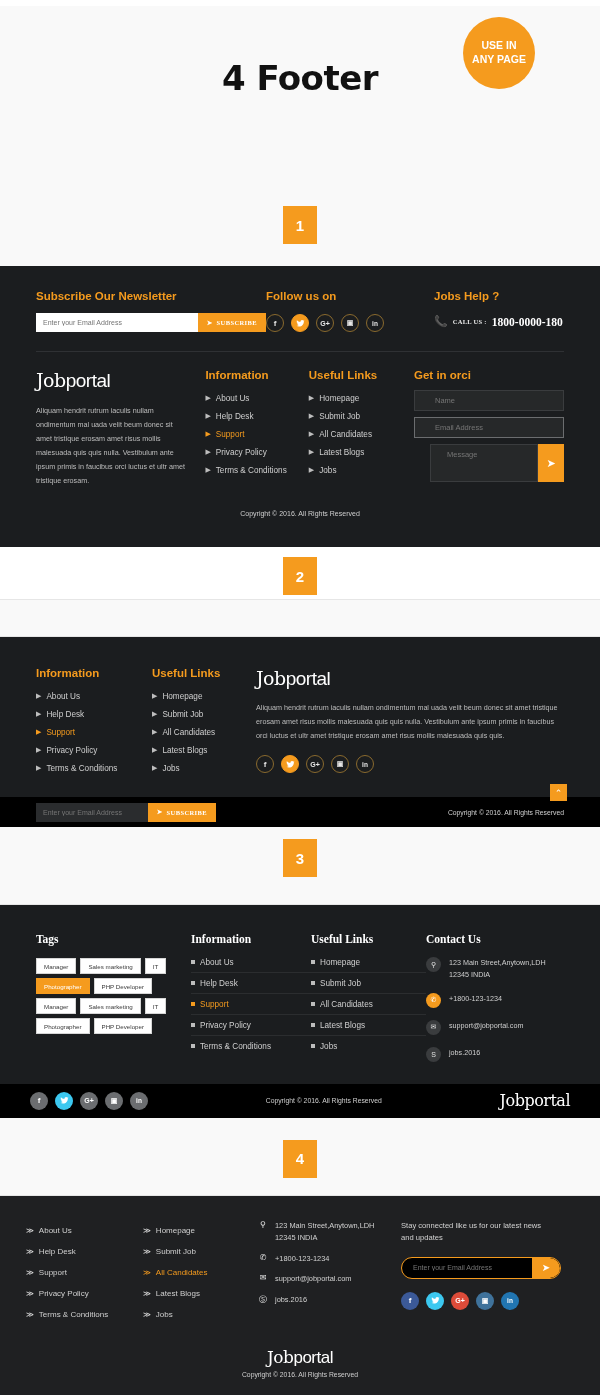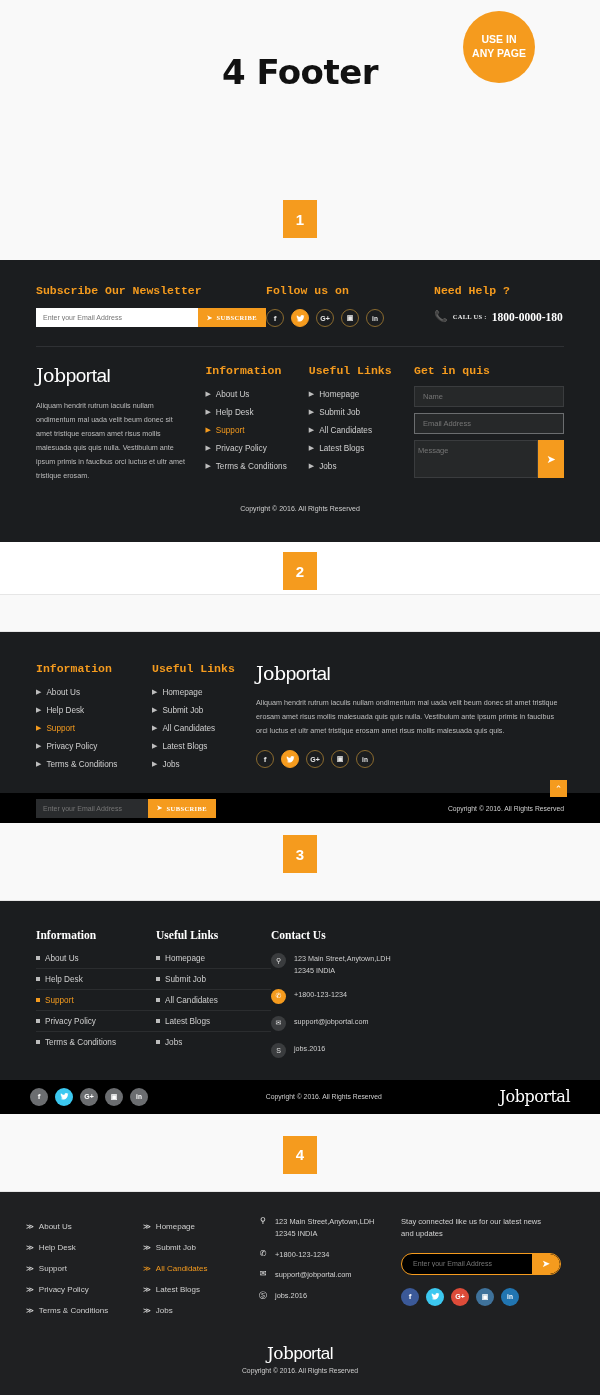--- a/index.html
+++ b/index.html
@@ -9,20 +9,21 @@
     font-family: "Liberation Sans", sans-serif;
   }
   body { width: 600px; overflow-x: hidden; }
 
   
   .hero {
     position: relative;
     height: 260px;
     background: #f9f9f9;
     text-align: center;
+    margin-top: 6px;
   }
   .hero-title {
     font-family: "DejaVu Sans", sans-serif;
     font-size: 34px;
     font-weight: 700;
     color: #111;
     letter-spacing: -0.5px;
     padding-top: 52px;
   }
   .hero-sub {
@@ -67,21 +68,21 @@
   .hero .step-num { top: 200px; }
 
   .gapwhite { background: #ffffff; }
   .gapgray { background: #f9f9f9; }
 
   
   .dark { background: #1b1d1f; color: #cfcfcf; }
 
   .hd-orange {
     color: #f59b1e;
-    font-family: Liberation Mono, monospace;
+    font-family: Liberation Sans, sans-serif;
     font-weight: 700;
     font-size: 11.5px;
   }
   .hd-white {
     color: #fff;
     font-family: "Liberation Serif", serif;
     font-weight: 700;
     font-size: 11.5px;
   }
 
@@ -166,32 +167,32 @@
     color: #bdbdbd;
     margin-top: 12px;
     width: 150px;
   }
 
   .field {
     background: #262829;
     border: 1px solid #3a3c3e;
     color: #8d8d8d;
     font-size: 7.5px;
-    padding: 5px 8px;
+    padding: 5px 20px;
     width: 150px;
     outline: none;
     display: block;
     font-family: "Liberation Sans", sans-serif;
   }
   .field.hl { border-color: #6b6d6f; }
   .msg-wrap { display: flex; width: 150px; }
   .msg-box {
     background: #262829; border: 1px solid #3a3c3e; color: #8d8d8d;
-    font-size: 7.5px; padding: 5px 3px; flex: 1; height: 38px;
-    outline: none; resize: none; font-family: "Liberation Sans", sans-serif;
+    font-size: 7.5px; padding: 5px 16px; flex: 1; height: 38px;
+    outline: none; resize: none; font-family: "Liberation Sans", sans-serif; margin-left: 16px;
   }
   .send-btn {
     width: 26px; background: #f59b1e; border: none; color: #fff;
     display: flex; align-items: center; justify-content: center;
     font-size: 11px; cursor: pointer;
   }
   .copy-bar {
     text-align: center; font-size: 7px; color: #cfcfcf; padding: 22px 0 30px 0;
   }
 
@@ -326,21 +327,21 @@
             <svg width="9" height="9" viewBox="0 0 24 24" fill="#fff">
                 <path d="M23 5a9 9 0 0 1-2.6.7 4.5 4.5 0 0 0 2-2.5 9 9 0 0 1-2.9 1.1A4.5 4.5 0 0 0 11.7 8 12.8 12.8 0 0 1 2.4 3.3a4.5 4.5 0 0 0 1.4 6 4.4 4.4 0 0 1-2-.6 4.5 4.5 0 0 0 3.6 4.4 4.5 4.5 0 0 1-2 .1 4.5 4.5 0 0 0 4.2 3.1A9 9 0 0 1 1 18.3a12.7 12.7 0 0 0 7 2c8.3 0 12.9-7 12.9-13v-.6A9.2 9.2 0 0 0 23 5z"></path>
               </svg>
           </a>
           <a class="soc outline" style="font-size:7px">G+</a>
           <a class="soc outline" style="font-size:7px">▣</a>
           <a class="soc outline" style="font-size:6.5px">in</a>
         </div>
       </div>
       <div class="s1-col-help">
-        <div class="hd-orange">Need Help ?</div>
+        <div class="hd-orange">Jobs Help ?</div>
         <div class="help-line">
           <span style="font-size:11px;color:#fff">📞</span>
           <span class="call-lbl">CALL US :</span>
           <span class="call-num">1800-0000-180</span>
         </div>
       </div>
     </div>
 
     <div class="divider"></div>
 
@@ -395,21 +396,21 @@
               <span class="caret">▶</span>
               <span>Latest Blogs</span>
             </li>
           <li class="lnk">
               <span class="caret">▶</span>
               <span>Jobs</span>
             </li>
         </ul>
       </div>
       <div class="s1-touch">
-        <div class="hd-orange">Get in quis</div>
+        <div class="hd-orange">Get in orci</div>
         <input class="field" style="margin-top: 9px;" placeholder="Name">
         <input class="field hl" style="margin-top: 6px;" placeholder="Email Address">
         <div class="msg-wrap" style="margin-top:6px">
           <textarea class="msg-box" placeholder="Message" style=""></textarea>
           <button class="send-btn">➤</button>
         </div>
       </div>
     </div>
   </div>
   <div class="copy-bar">Copyright © 2016. All Rights Reserved</div>
@@ -502,20 +503,35 @@
     <div class="to-top">⌃</div>
   </div>
 </section>
 
 <div class="gapgray" style="position:relative;height:78px;border-bottom:1px solid #e6e6e6">
   <div class="step-num" style="top:12px">3</div>
 </div>
 
 <section class="dark">
   <div class="s3">
+    <div class="s3-tags">
+      <div class="hd-white">Tags</div>
+      <div class="tag-wrap">
+        <a class="tag">Manager</a>
+        <a class="tag">Sales marketing</a>
+        <a class="tag">IT</a>
+        <a class="tag active">Photographer</a>
+        <a class="tag">PHP Developer</a>
+        <a class="tag">Manager</a>
+        <a class="tag">Sales marketing</a>
+        <a class="tag">IT</a>
+        <a class="tag">Photographer</a>
+        <a class="tag">PHP Developer</a>
+      </div>
+    </div>
     <div class="s3-info">
       <div class="hd-white">Information</div>
       <ul style="margin-top:7px">
         <li class="lnk">
             <span class="sq"></span>
             <span>About Us</span>
           </li>
         <li class="lnk">
             <span class="sq"></span>
             <span>Help Desk</span>

